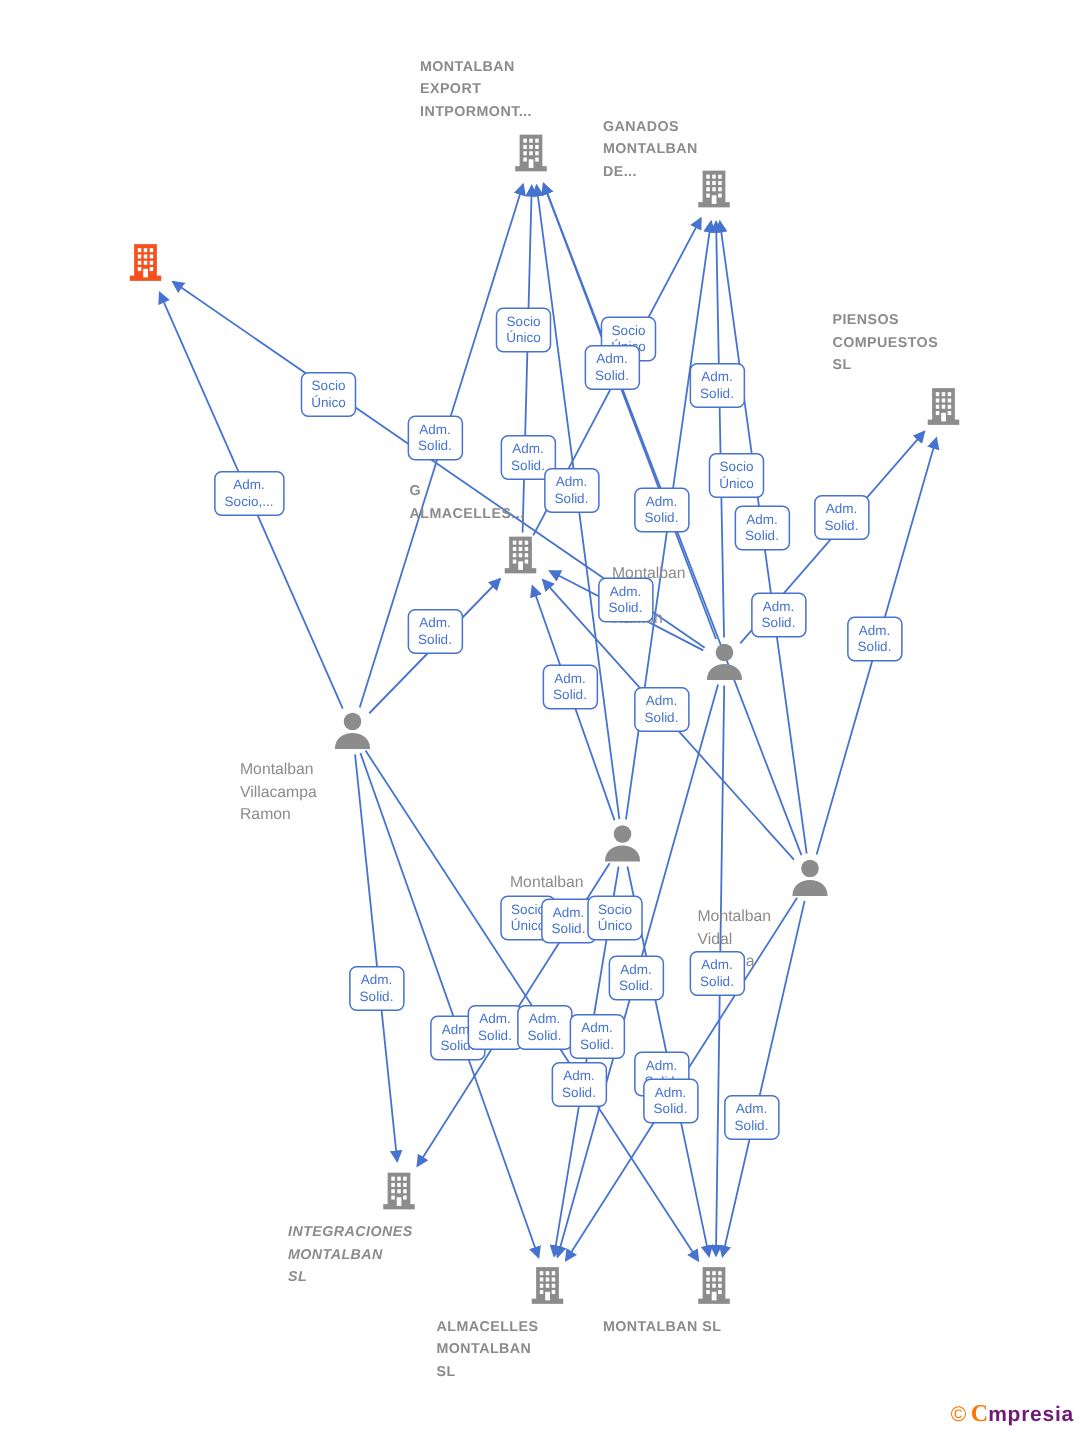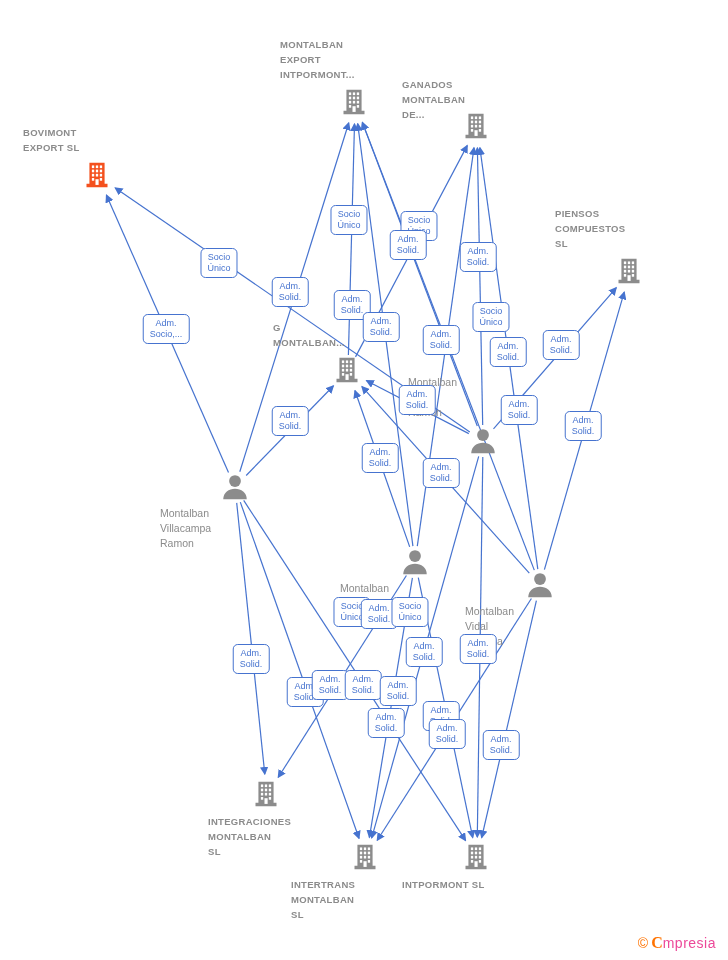--- a/index.html
+++ b/index.html
@@ -18,21 +18,21 @@
   .edge-label{
     position:absolute;transform:translate(-50%,-50%);
     background:#ffffff;border:1px solid var(--edge);border-radius:5px;
     color:var(--edge);font-size:9px;line-height:11px;padding:3px 6px;
     text-align:center;white-space:nowrap;pointer-events:auto;
   }
   .edge{stroke:var(--edge);stroke-width:1.2;}
   .watermark{position:absolute;right:12px;bottom:8px;font-size:14px;pointer-events:auto;cursor:pointer;}
   .wm-copy{color:#ff7300;margin-right:3px;}
   .wm-logo{color:#ff7300;font-family:"Liberation Serif", serif;font-weight:bold;font-size:16px;}
-  .wm-rest{color:#ec4899;letter-spacing:.5px;}
+  .wm-rest{color:#701a75;letter-spacing:.5px;font-weight:bold;}
 </style>
 </head>
 <body>
 
 <div id="canvas">
   <svg id="edges-svg">
     <defs>
       <marker id="arrowhead" viewBox="0 0 10 10" refX="8.5" refY="5" markerWidth="7" markerHeight="7" orient="auto-start-reverse">
         <path d="M0,0 L10,5 L0,10 z" fill="#4673cf"></path>
       </marker>
@@ -77,24 +77,20 @@
             <rect x="11" y="7.4" width="2" height="2.3"></rect>
             <rect x="14.4" y="7.4" width="2" height="2.3"></rect>
             <rect x="7.6" y="11" width="2" height="2.3"></rect>
             <rect x="11" y="11" width="2" height="2.3"></rect>
             <rect x="14.4" y="11" width="2" height="2.3"></rect>
             <rect x="7.6" y="14.6" width="2" height="2.3"></rect>
             <rect x="14.4" y="14.6" width="2" height="2.3"></rect>
             <rect x="10.7" y="15.6" width="2.7" height="4.9"></rect>
           </g>
         </svg></div>
-      <div class="node-label company-label" style="width: 150px; left: 23px; top: 155px; transform: translateY(-100%);">
-        <div>BOVIMONT</div>
-        <div>EXPORT  SL</div>
-      </div>
       <div class="node company" style="left: 355px; top: 103px;"><svg viewBox="0 0 24 24" width="28" height="28">
           <rect x="5.5" y="1.5" width="13" height="19" fill="#8c8c8c"></rect>
           <rect x="3" y="19.5" width="18" height="3" fill="#8c8c8c"></rect>
           <g fill="#ffffff">
             <rect x="7.6" y="3.8" width="2" height="2.3"></rect>
             <rect x="11" y="3.8" width="2" height="2.3"></rect>
             <rect x="14.4" y="3.8" width="2" height="2.3"></rect>
             <rect x="7.6" y="7.4" width="2" height="2.3"></rect>
             <rect x="11" y="7.4" width="2" height="2.3"></rect>
             <rect x="14.4" y="7.4" width="2" height="2.3"></rect>
@@ -170,41 +166,41 @@
             <rect x="7.6" y="11" width="2" height="2.3"></rect>
             <rect x="11" y="11" width="2" height="2.3"></rect>
             <rect x="14.4" y="11" width="2" height="2.3"></rect>
             <rect x="7.6" y="14.6" width="2" height="2.3"></rect>
             <rect x="14.4" y="14.6" width="2" height="2.3"></rect>
             <rect x="10.7" y="15.6" width="2.7" height="4.9"></rect>
           </g>
         </svg></div>
       <div class="node-label company-label" style="width: 150px; left: 273px; top: 350px; transform: translateY(-100%);">
         <div>G</div>
-        <div>MONTALBAN...</div>
+        <div>ALMACELLES...</div>
       </div>
       <div class="node company" style="left: 267px; top: 795px;"><svg viewBox="0 0 24 24" width="28" height="28">
           <rect x="5.5" y="1.5" width="13" height="19" fill="#8c8c8c"></rect>
           <rect x="3" y="19.5" width="18" height="3" fill="#8c8c8c"></rect>
           <g fill="#ffffff">
             <rect x="7.6" y="3.8" width="2" height="2.3"></rect>
             <rect x="11" y="3.8" width="2" height="2.3"></rect>
             <rect x="14.4" y="3.8" width="2" height="2.3"></rect>
             <rect x="7.6" y="7.4" width="2" height="2.3"></rect>
             <rect x="11" y="7.4" width="2" height="2.3"></rect>
             <rect x="14.4" y="7.4" width="2" height="2.3"></rect>
             <rect x="7.6" y="11" width="2" height="2.3"></rect>
             <rect x="11" y="11" width="2" height="2.3"></rect>
             <rect x="14.4" y="11" width="2" height="2.3"></rect>
             <rect x="7.6" y="14.6" width="2" height="2.3"></rect>
             <rect x="14.4" y="14.6" width="2" height="2.3"></rect>
             <rect x="10.7" y="15.6" width="2.7" height="4.9"></rect>
           </g>
         </svg></div>
-      <div class="node-label company-label" style="width: 150px; left: 208px; top: 814px;">
+      <div class="node-label company-label" style="width: 150px; left: 192px; top: 814px; font-style: italic;">
         <div>INTEGRACIONES</div>
         <div>MONTALBAN</div>
         <div>SL</div>
       </div>
       <div class="node company" style="left: 366px; top: 858px;"><svg viewBox="0 0 24 24" width="28" height="28">
           <rect x="5.5" y="1.5" width="13" height="19" fill="#8c8c8c"></rect>
           <rect x="3" y="19.5" width="18" height="3" fill="#8c8c8c"></rect>
           <g fill="#ffffff">
             <rect x="7.6" y="3.8" width="2" height="2.3"></rect>
             <rect x="11" y="3.8" width="2" height="2.3"></rect>
@@ -214,21 +210,21 @@
             <rect x="14.4" y="7.4" width="2" height="2.3"></rect>
             <rect x="7.6" y="11" width="2" height="2.3"></rect>
             <rect x="11" y="11" width="2" height="2.3"></rect>
             <rect x="14.4" y="11" width="2" height="2.3"></rect>
             <rect x="7.6" y="14.6" width="2" height="2.3"></rect>
             <rect x="14.4" y="14.6" width="2" height="2.3"></rect>
             <rect x="10.7" y="15.6" width="2.7" height="4.9"></rect>
           </g>
         </svg></div>
       <div class="node-label company-label" style="width: 150px; left: 291px; top: 877px;">
-        <div>INTERTRANS</div>
+        <div>ALMACELLES</div>
         <div>MONTALBAN</div>
         <div>SL</div>
       </div>
       <div class="node company" style="left: 477px; top: 858px;"><svg viewBox="0 0 24 24" width="28" height="28">
           <rect x="5.5" y="1.5" width="13" height="19" fill="#8c8c8c"></rect>
           <rect x="3" y="19.5" width="18" height="3" fill="#8c8c8c"></rect>
           <g fill="#ffffff">
             <rect x="7.6" y="3.8" width="2" height="2.3"></rect>
             <rect x="11" y="3.8" width="2" height="2.3"></rect>
             <rect x="14.4" y="3.8" width="2" height="2.3"></rect>
@@ -237,21 +233,21 @@
             <rect x="14.4" y="7.4" width="2" height="2.3"></rect>
             <rect x="7.6" y="11" width="2" height="2.3"></rect>
             <rect x="11" y="11" width="2" height="2.3"></rect>
             <rect x="14.4" y="11" width="2" height="2.3"></rect>
             <rect x="7.6" y="14.6" width="2" height="2.3"></rect>
             <rect x="14.4" y="14.6" width="2" height="2.3"></rect>
             <rect x="10.7" y="15.6" width="2.7" height="4.9"></rect>
           </g>
         </svg></div>
       <div class="node-label company-label" style="width: 150px; left: 402px; top: 877px;">
-        <div>INTPORMONT SL</div>
+        <div>MONTALBAN SL</div>
       </div>
       <div class="node person" style="left: 235px; top: 487px;"><svg viewBox="0 0 24 24" width="30" height="30" fill="#8c8c8c">
           <circle cx="12" cy="7.2" r="4.7"></circle>
           <path d="M2.6 21.8 c0-5.5 4.5-8.5 9.4-8.5 s9.4 3 9.4 8.5 z"></path>
         </svg></div>
       <div class="node-label person-label" style="width: 150px; left: 160px; top: 506px;">
         <div>Montalban</div>
         <div>Villacampa</div>
         <div>Ramon</div>
       </div>

